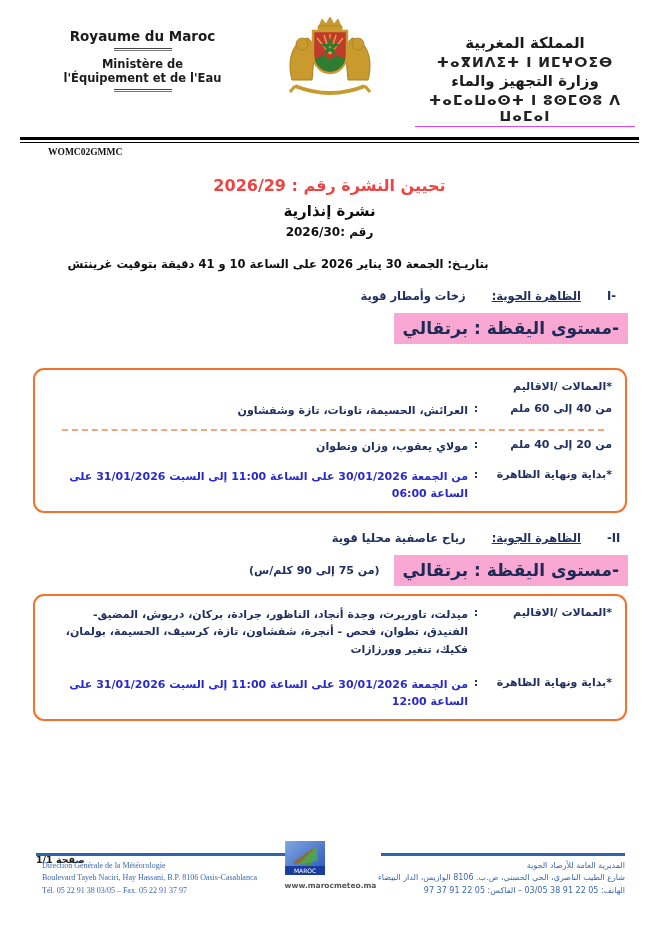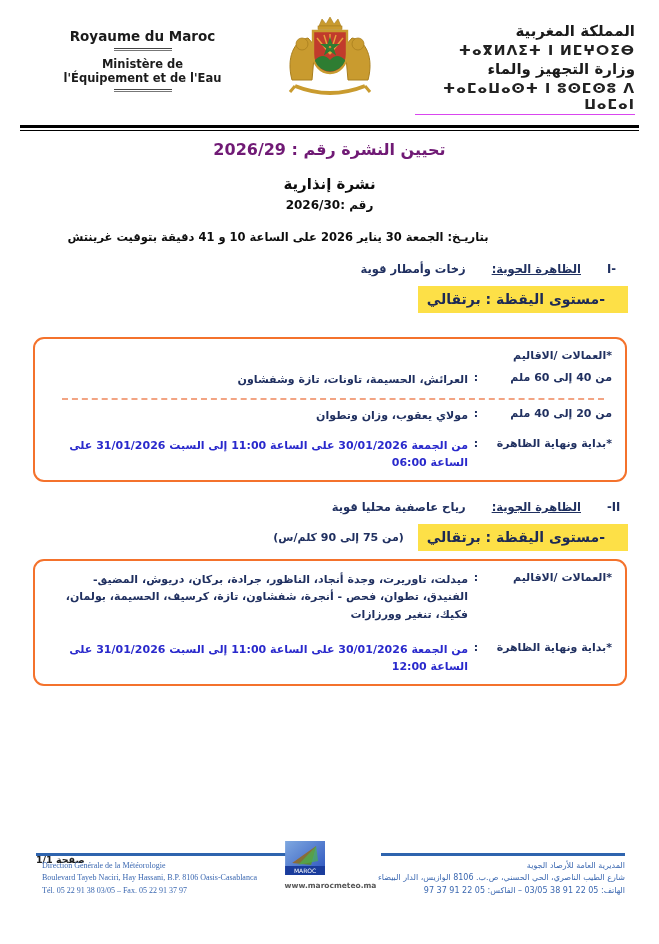--- a/index.html
+++ b/index.html
@@ -8,41 +8,41 @@
   .page { position:relative; width:659px; height:928px; background:#fff; }
 
   
   .header { display:flex; justify-content:space-between; align-items:flex-start; padding:14px 24px 0 40px; }
   .header-left { width:205px; text-align:center; margin-top:14px; color:#1b1b1b; }
   .hl1 { font-size:13.5px; font-weight:bold; }
   .hl-rule { width:58px; height:3px; border-top:1px solid #444; border-bottom:1px solid #777; margin:4px auto 6px auto; }
   .hl2 { font-size:11.5px; font-weight:bold; }
   .hl3 { font-size:11.5px; font-weight:bold; }
   .crest-wrap { width:100px; text-align:center; }
-  .header-right { width:220px; margin-top:8px; color:#1b1b1b; }
+  .header-right { width:220px; text-align:center; margin-top:20px; color:#1b1b1b; }
   .ar-cal { font-size:15px; font-weight:bold; line-height:1.25; }
   .tif { font-size:14px; font-weight:bold; letter-spacing:1px; color:#222; margin:1px 0 2px 0; }
   .tif-underline { display:inline-block; border-bottom:1px solid #d946ef; padding-bottom:2px; }
 
   
   .divider { margin:8px 20px 0 20px; height:6px; border-top:3px solid #000; border-bottom:1px solid #000; }
   .doc-code { margin:4px 0 0 48px; font-family:"Liberation Serif", serif; font-weight:bold; font-size:9.5px; color:#111; }
 
   
-  .title1 { margin-top:9px; text-align:center; font-size:16px; font-weight:bold; color:#701a75; direction:rtl; }
-  .title2 { margin-top:16px; text-align:center; font-size:15px; font-weight:bold; color:#0d0d0d; direction:rtl; }
+  .title1 { margin-top:19px; text-align:center; font-size:16px; font-weight:bold; color:#ef4444; direction:rtl; }
+  .title2 { margin-top:7px; text-align:center; font-size:15px; font-weight:bold; color:#0d0d0d; direction:rtl; }
   .title-num { margin-top:5px; text-align:center; font-size:12px; font-weight:bold; color:#0d0d0d; direction:rtl; }
   .date-line { margin:18px 103px 0 0; text-align:center; font-size:11.5px; font-weight:bold; color:#0d0d0d; direction:rtl; }
 
   
   .section-head { display:flex; margin:18px 34px 0 36px; gap:26px; font-size:11.5px; font-weight:bold; color:#203060; align-items:baseline; }
   .sec-num { min-width:18px; text-align:left; }
   .sec-label { text-decoration:underline; }
   .badge-row { display:flex; margin:10px 31px 0 36px; align-items:center; gap:14px; }
-  .badge { background:#fde047; color:#1d2a55; font-weight:bold; font-size:14px; padding:5px 23px 6px 9px; }
+  .badge { background:#f9a8d4; color:#1d2a55; font-weight:bold; font-size:17px; padding:5px 9px 6px 9px; }
   .badge-extra { color:#203060; font-weight:bold; font-size:11px; }
 
   .alert-box { margin:24px 32px 0 33px; border:2px solid #F4722C; border-radius:11px; padding:9px 13px 8px 13px; font-size:11px; font-weight:bold; color:#203060; }
   .box2 { margin-top:8px; }
   .box-header { margin-top:1px; }
   .box-row { display:flex; margin-top:9px; align-items:flex-start; }
   .row-label { width:128px; flex:0 0 128px; }
   .row-sep { width:16px; flex:0 0 16px; text-align:center; }
   .row-value { flex:1; line-height:1.6; }
   .dashed-sep { margin:10px 8px 0 14px; border-top:2px dashed #F2A483; }
@@ -108,20 +108,21 @@
 
     <div class="header-right" dir="rtl">
       <div class="ar-cal">المملكة المغربية</div>
       <div class="tif">ⵜⴰⴳⵍⴷⵉⵜ ⵏ ⵍⵎⵖⵔⵉⴱ</div>
       <div class="ar-cal">وزارة التجهيز والماء</div>
       <div class="tif"><span class="tif-underline">ⵜⴰⵎⴰⵡⴰⵙⵜ ⵏ ⵓⵙⵎⵙⵓ ⴷ ⵡⴰⵎⴰⵏ</span></div>
     </div>
   </div>
 
   <div class="divider"></div>
+  <div class="doc-code">WOMC02GMMC</div>
 
   <div class="title1">تحيين النشرة رقم : 2026/29</div>
   <div class="title2">نشرة إنذارية</div>
   <div class="title-num">رقم :2026/30</div>
   <div class="date-line">بتاريـخ: الجمعة 30 يناير 2026 على الساعة 10 و 41 دقيقة بتوقيت غرينتش</div>
 
   <div class="section-head" dir="rtl">
     <span class="sec-num" dir="ltr">I-</span>
     <span class="sec-label">الظاهرة الجوية:</span>
     <span class="sec-value">زخات وأمطار قوية</span>

